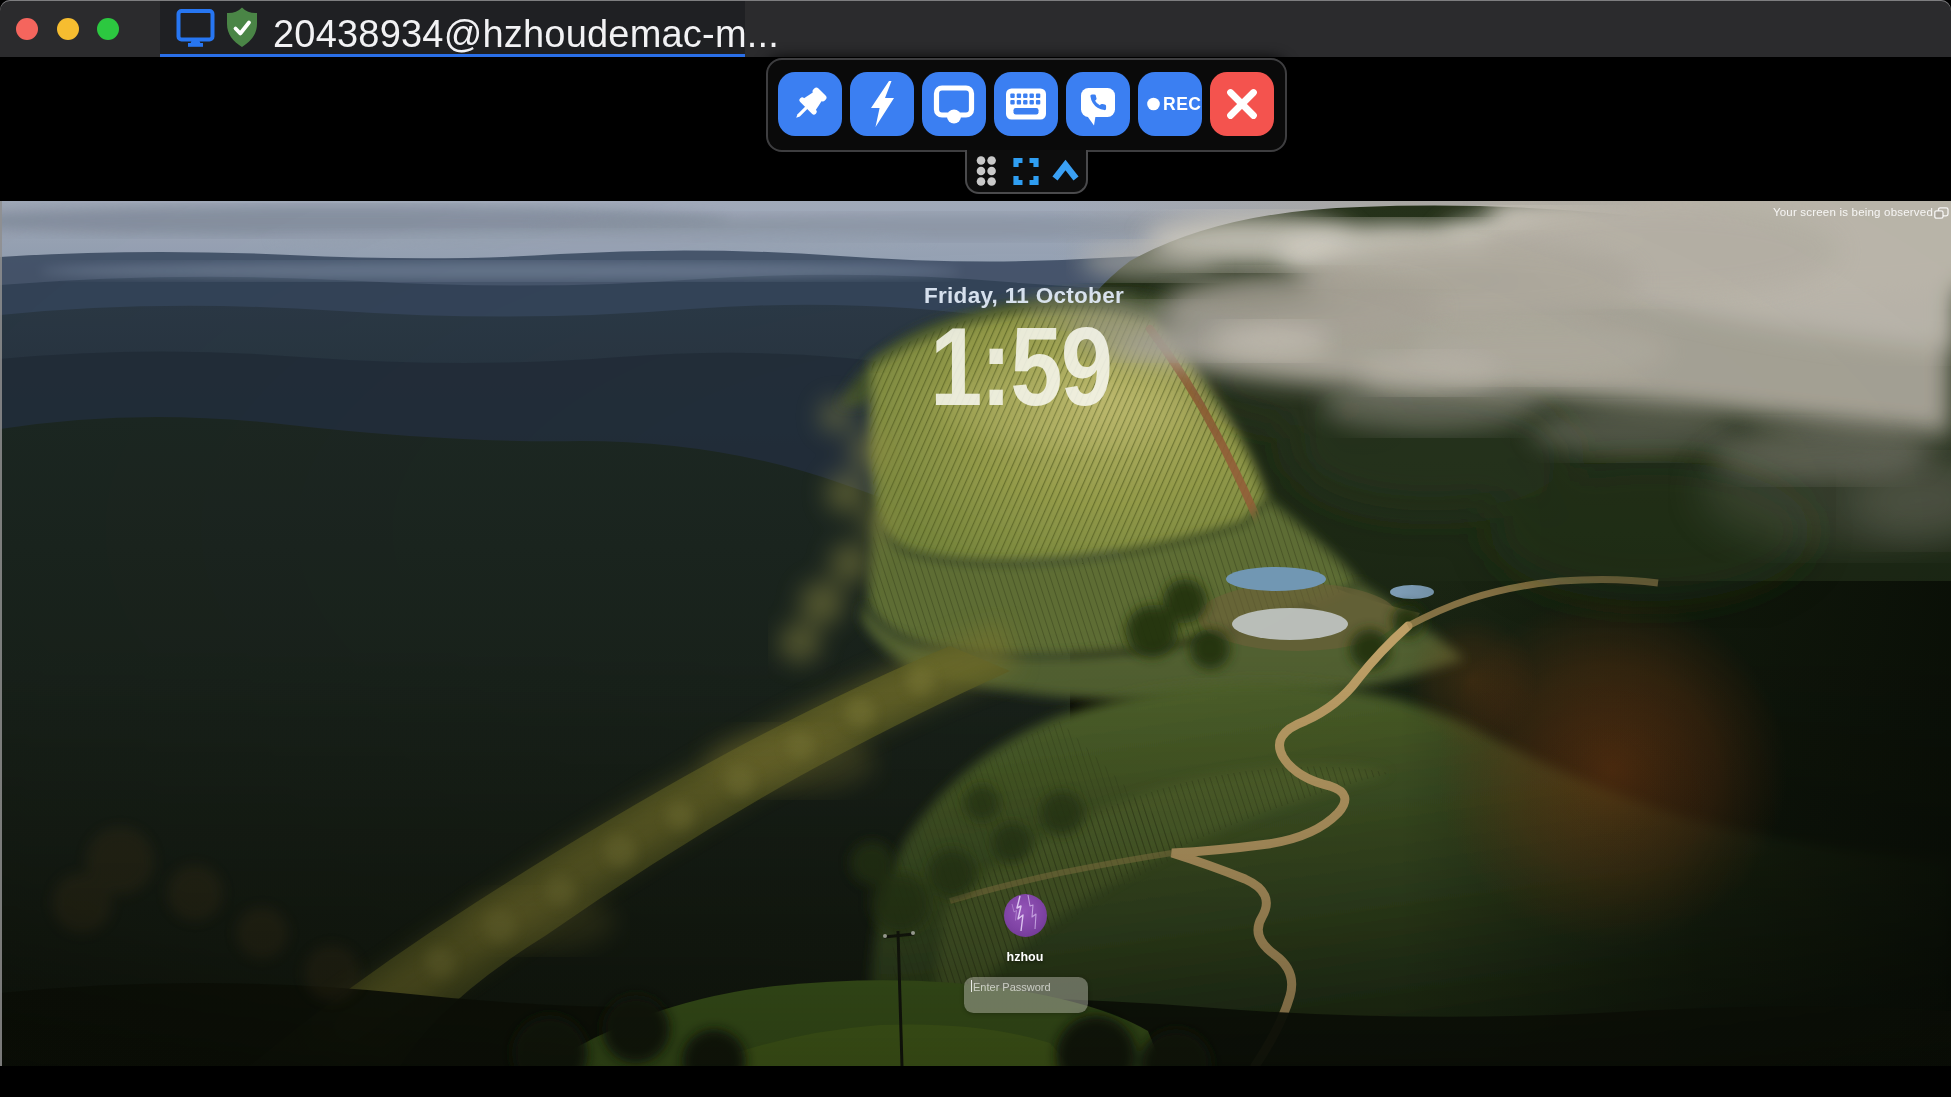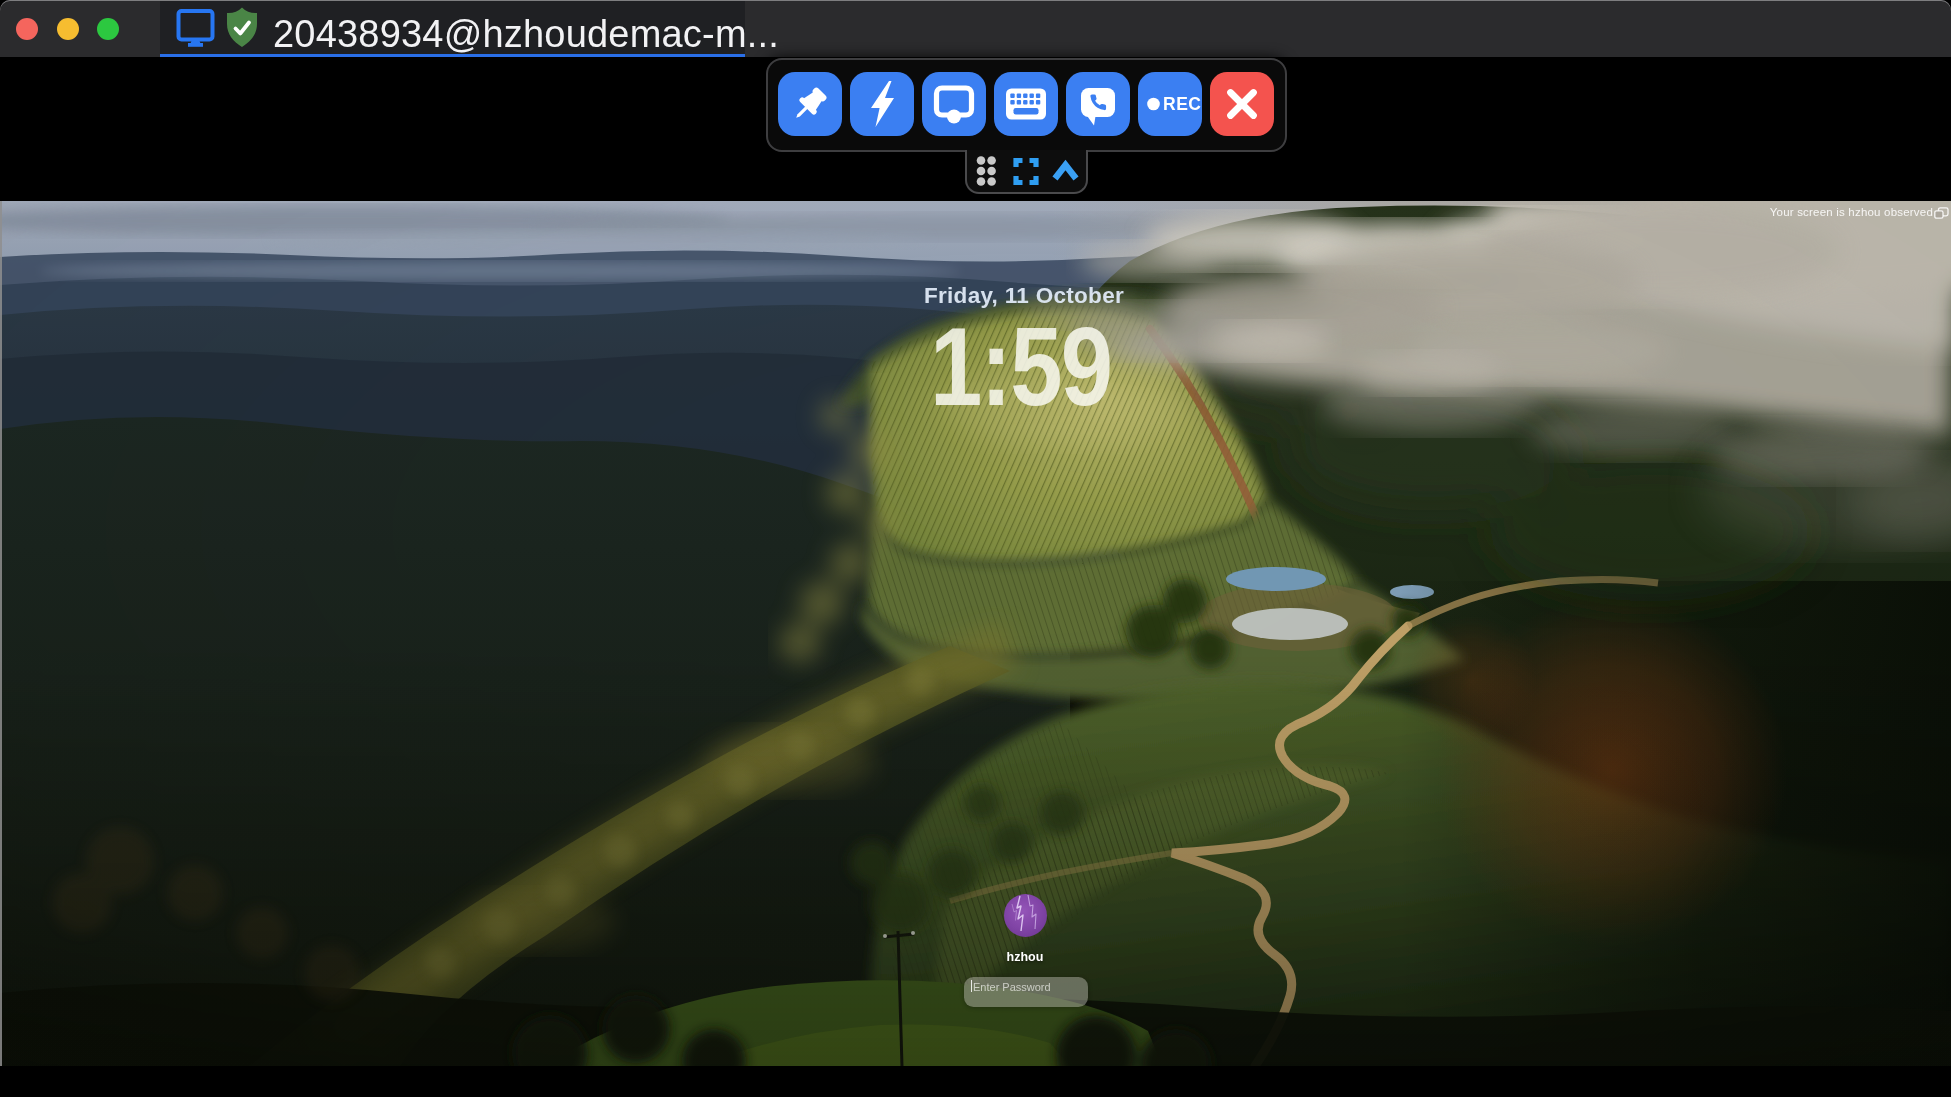--- a/index.html
+++ b/index.html
@@ -33,21 +33,21 @@
   #obsicon { position:absolute; top:207px; right:2px; }
   #datetxt { position:absolute; left:0; top:283px; width:2048px; text-align:center;
     font-size:22.5px; font-weight:600; color:rgba(223,233,246,0.95); letter-spacing:0.3px; }
   #clock { position:absolute; left:-3px; top:302px; width:2048px; text-align:center;
     font-size:112px; font-weight:bold; color:rgba(247,247,238,0.87);
     transform:scaleX(0.84); transform-origin:1022px 50%; letter-spacing:-2px; }
   #avatar { position:absolute; left:1004px; top:894px; width:43px; height:43px;
     border-radius:50%; background:radial-gradient(circle at 45% 40%, #9455b8 0%, #7f43a4 55%, #69338e 100%); overflow:hidden; }
   #uname { position:absolute; left:0; top:950px; width:2050px; text-align:center;
     font-size:12.5px; font-weight:bold; color:#fff; text-shadow:0 1px 3px rgba(0,0,0,0.5); }
-  #pwd { position:absolute; left:964px; top:977px; width:124px; height:30px;
+  #pwd { position:absolute; left:964px; top:977px; width:124px; height:36px;
     border-radius:9.5px; background:rgba(175,176,166,0.5);
     box-shadow:0 1px 4px rgba(0,0,0,0.25); }
   #pwd span { position:absolute; left:9px; top:3.5px; font-size:11px;
     color:rgba(248,248,244,0.68); }
   #pwd i { position:absolute; left:7px; top:3px; width:1.3px; height:12px;
     background:rgba(255,255,255,0.85); }
 </style>
 </head>
 <body>
   <div id="titlebar"></div>
@@ -373,21 +373,21 @@
       <line x1="884" y1="736" x2="914" y2="733"></line>
     </g>
     <circle cx="885" cy="735" r="2" fill="#cfd3c4"></circle>
     <circle cx="913" cy="732" r="2" fill="#cfd3c4"></circle>
 
     <rect x="0" y="450" width="1951" height="415" fill="url(#bshade)"></rect>
     <rect x="0" y="0" width="1951" height="865" fill="url(#vig)"></rect>
   </svg>
   <div id="edge"></div>
 
-  <div id="obs">Your screen is hzhou observed</div>
+  <div id="obs">Your screen is being observed</div>
   <svg id="obsicon" width="15" height="13" viewBox="0 0 15 13">
     <rect x="4.5" y="0.8" width="9.5" height="8" rx="1.8" fill="none" stroke="rgba(255,255,255,0.88)" stroke-width="1.3"></rect>
     <rect x="0.8" y="3.8" width="8.2" height="7.4" rx="1.8" fill="rgba(171,166,156,1)" stroke="rgba(255,255,255,0.88)" stroke-width="1.3"></rect>
   </svg>
   <div id="datetxt">Friday, 11 October</div>
   <div id="clock">1:59</div>
   <div id="avatar">
     <svg width="43" height="43" viewBox="0 0 43 43">
       <path d="M16 2 L13 14 l4 -2 -3 13 5 -4 -2 16" fill="none" stroke="rgba(240,225,255,0.8)" stroke-width="1.4" stroke-linejoin="round"></path>
       <path d="M24 1 L26 12 l3 -1 -1 12 4 -3 -1 15" fill="none" stroke="rgba(235,215,255,0.6)" stroke-width="1.1" stroke-linejoin="round"></path>

